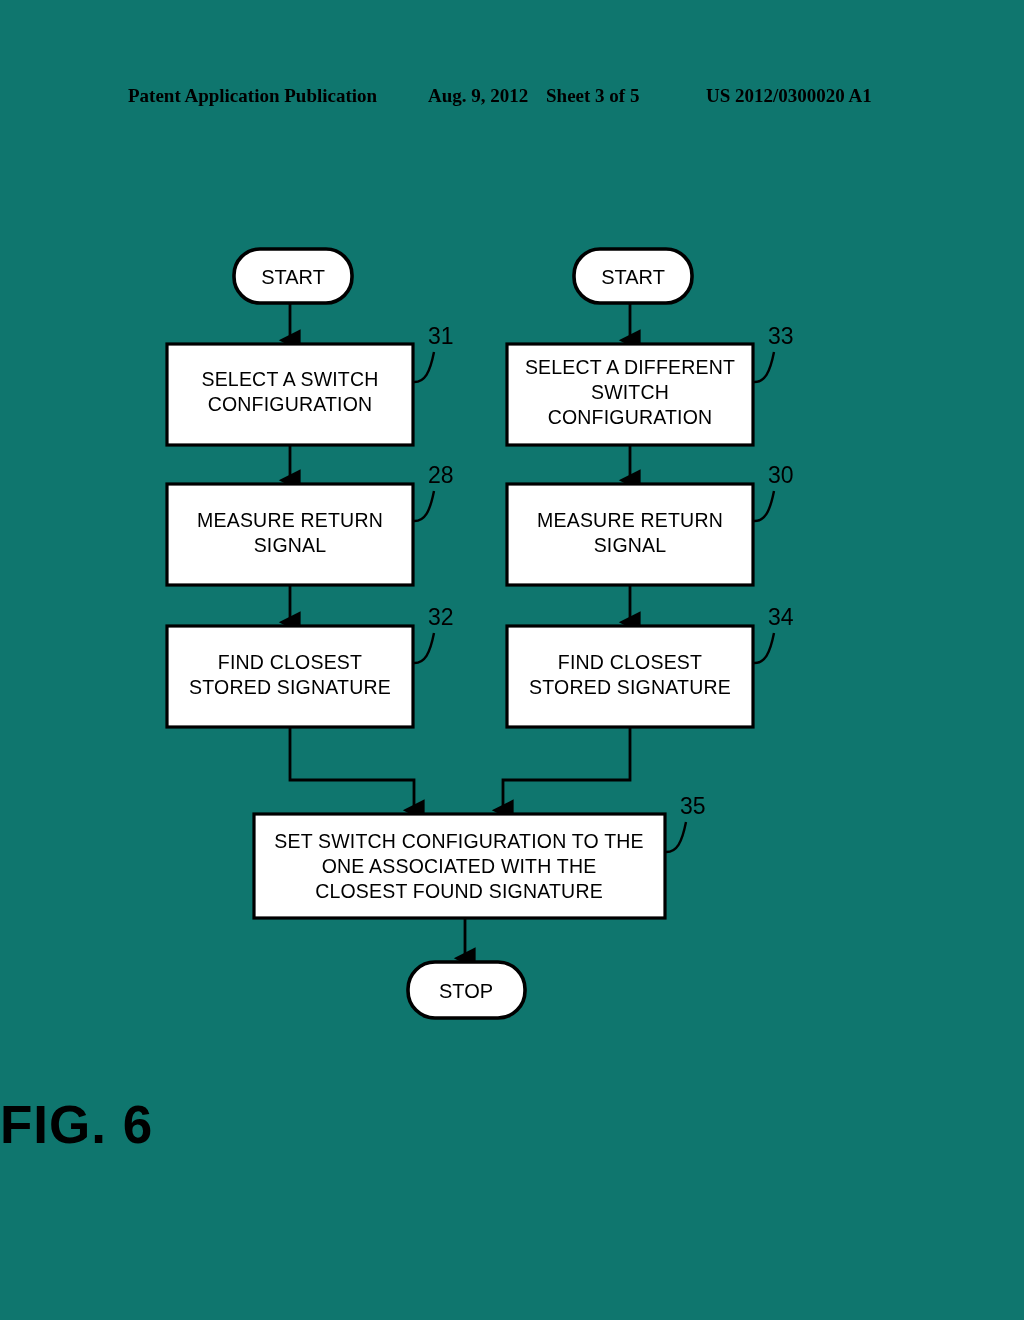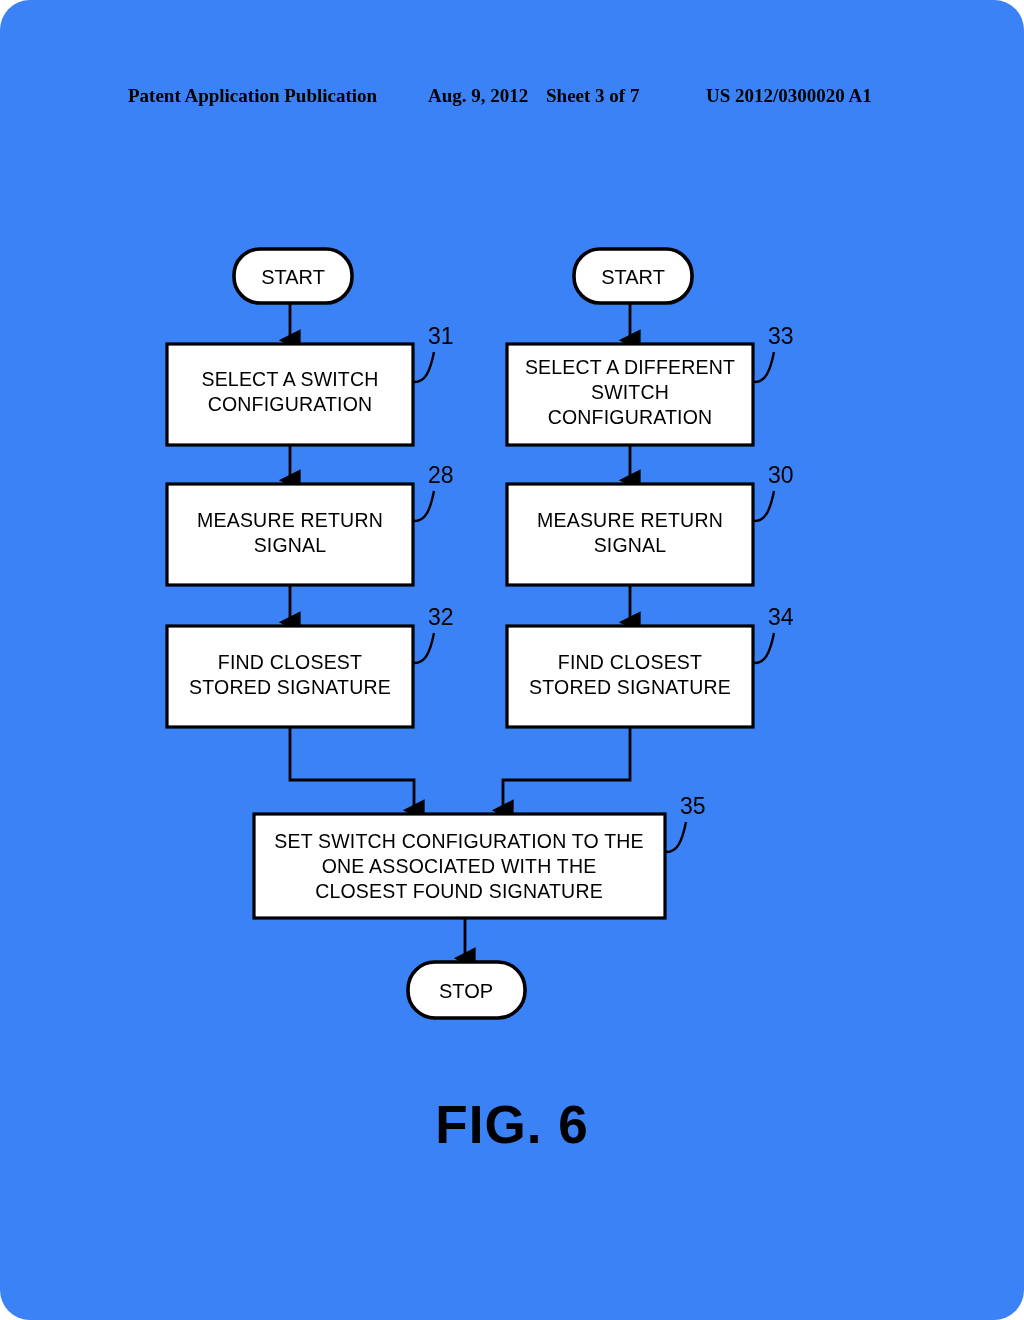--- a/index.html
+++ b/index.html
@@ -10,22 +10,21 @@
   body {
     width: 1024px;
     height: 1320px;
     position: relative;
     font-family: "Liberation Sans", sans-serif;
     overflow: hidden;
   }
   #page {
     position: absolute;
     inset: 0;
-    background: #3b82f6;
-    border-radius: 30px;
+    background: #0f766e;
   }
   
   .pub-header {
     position: absolute;
     top: 85px;
     left: 0;
     width: 1024px;
     height: 30px;
     font-family: "Liberation Serif", serif;
     font-weight: bold;
@@ -85,37 +84,37 @@
     font-size: 23px;
     fill: #000000;
     text-anchor: start;
   }
   
   .fig-caption {
     position: absolute;
     top: 1094px;
     left: 0;
     width: 1024px;
-    text-align: center;
+    text-align: left;
     font-family: "Liberation Sans", sans-serif;
     font-weight: bold;
     font-size: 53px;
     letter-spacing: 1px;
     color: #000000;
   }
 </style>
 </head>
 <body>
 
 <div id="page">
 
   <div class="pub-header">
     <span class="hdr-pub">Patent Application Publication</span>
     <span class="hdr-date">Aug. 9, 2012</span>
-    <span class="hdr-sheet">Sheet 3 of 7</span>
+    <span class="hdr-sheet">Sheet 3 of 5</span>
     <span class="hdr-num">US 2012/0300020 A1</span>
   </div>
 
   <svg id="flow" viewBox="0 0 1024 1320">
     <defs>
       <marker id="arrowhead" markerWidth="9" markerHeight="9" refX="4.2" refY="4.4" orient="auto" markerUnits="strokeWidth">
         <path d="M 0.4 0.6 L 8.2 0.6 L 4.3 8.4 Z" fill="#000000"></path>
       </marker>
     </defs>
 

